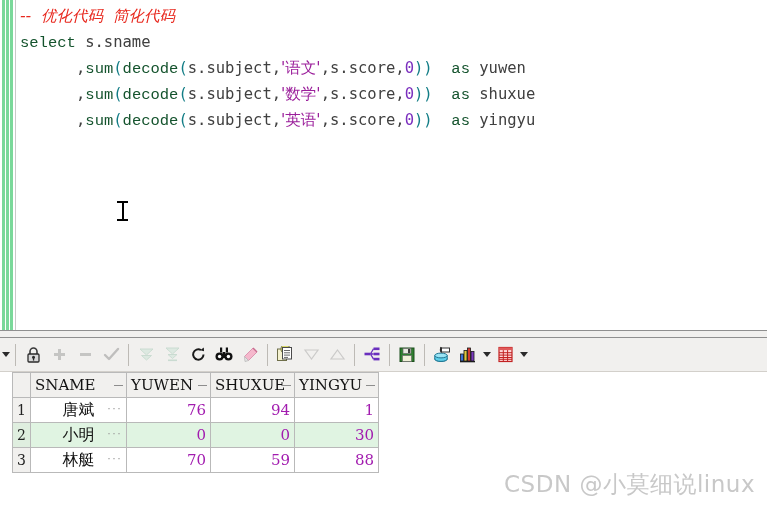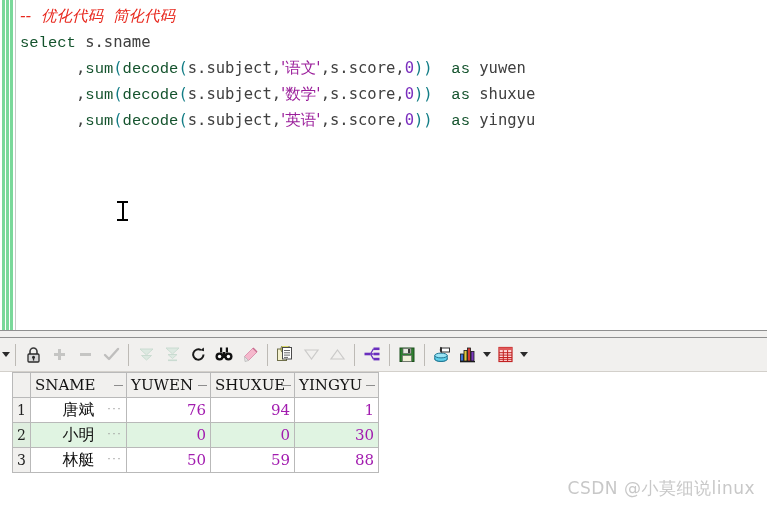--- a/index.html
+++ b/index.html
@@ -180,21 +180,21 @@
     color:#9a9a9a; font-size:12px; letter-spacing:1px;
     font-family:"Liberation Sans", sans-serif;
   }
 
   
   #watermark {
     position: absolute;
     right: 12px;
     bottom: 10px;
     color: #c8c8c8;
-    font-size: 17px;
+    font-size: 23px;
     font-family: "DejaVu Sans", sans-serif;
     letter-spacing: .5px;
     user-select: none;
   }
 </style>
 </head>
 <body>
 
 <div id="editor-pane">
 
@@ -438,21 +438,21 @@
         <td class="cell-num">0</td>
         <td class="cell-num">0</td>
         <td class="cell-num">30</td>
       </tr>
       <tr>
         <td class="rownum">3</td>
         <td class="cell-text">
           <span>林艇</span>
           <span class="ellip">···</span>
         </td>
-        <td class="cell-num">50</td>
+        <td class="cell-num">70</td>
         <td class="cell-num">59</td>
         <td class="cell-num">88</td>
       </tr>
     </tbody>
   </table>
 </div>
 
 <div id="watermark">CSDN @小莫细说linux</div>
 
 </body></html>

